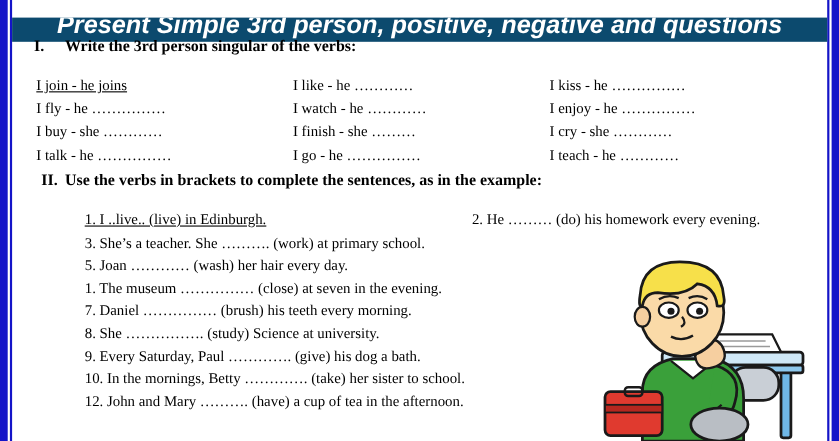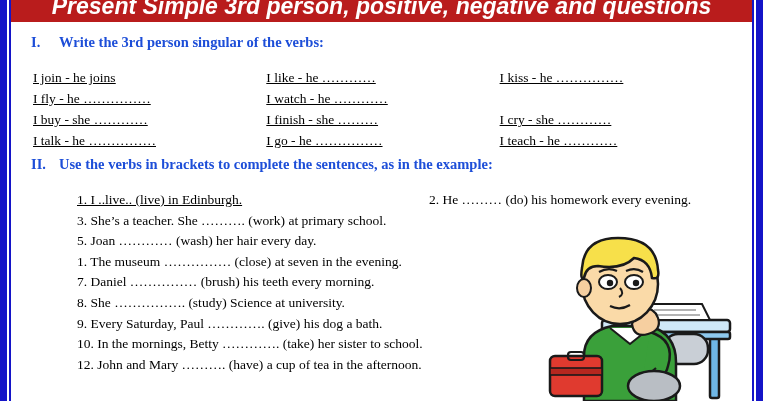--- a/index.html
+++ b/index.html
@@ -43,23 +43,23 @@
   .border-inner-right {
     position: absolute;
     right: 9px; top: 0; bottom: 0;
     width: 2px;
     background: #1414c8;
   }
   .title-bar {
     position: absolute;
     left: 11px;
     right: 11px;
-    top: 0;
+    top: 16px;
     height: 22px;
-    background: #b91c1c;
+    background: #0c4a6e;
     overflow: hidden;
   }
   .title-text {
     position: absolute;
     left: 0;
     right: 0;
     top: -7px;
     text-align: center;
     color: #ffffff;
     font-family: "Liberation Sans", sans-serif;
@@ -74,21 +74,21 @@
     left: 11px;
     right: 11px;
     top: 22px;
     bottom: 0;
     padding: 0;
   }
   .section-head {
     font-family: "Liberation Serif", serif;
     font-size: 14.5px;
     font-weight: bold;
-    color: #1d4ed8;
+    color: #000000;
   }
   .sec1-head {
     position: absolute;
     left: 20px;
     top: 12px;
   }
   .sec1-head .numeral {
     display: inline-block;
     width: 28px;
   }
@@ -97,33 +97,33 @@
     left: 22px;
     top: 46px;
     width: 700px;
     font-size: 13.5px;
     line-height: 19px;
   }
   .ex1-row {
     display: flex;
     width: 100%;
     margin-bottom: 2px;
-    text-decoration: underline;
   }
   .ex1-cell {
     width: 33.33%;
     white-space: nowrap;
   }
   .underlined {
     text-decoration: underline;
   }
   .sec2-head {
     position: absolute;
     left: 20px;
     top: 134px;
+    text-align: center;
   }
   .sec2-head .numeral {
     display: inline-block;
     width: 28px;
   }
   .ex2 {
     position: absolute;
     left: 22px;
     top: 168px;
     width: 712px;
@@ -174,20 +174,21 @@
 
     <div class="ex1-grid">
       <div class="ex1-row">
         <div class="ex1-cell underlined">I join -  he joins</div>
         <div class="ex1-cell">I like    - he …………</div>
         <div class="ex1-cell">I kiss   - he ……………</div>
       </div>
       <div class="ex1-row">
         <div class="ex1-cell">I fly   - he ……………</div>
         <div class="ex1-cell">I watch - he …………</div>
+        <div class="ex1-cell">I enjoy - he ……………</div>
       </div>
       <div class="ex1-row">
         <div class="ex1-cell">I buy - she …………</div>
         <div class="ex1-cell">I finish - she ………</div>
         <div class="ex1-cell">I cry   - she …………</div>
       </div>
       <div class="ex1-row">
         <div class="ex1-cell">I talk  - he ……………</div>
         <div class="ex1-cell">I go    - he ……………</div>
         <div class="ex1-cell">I teach - he …………</div>

